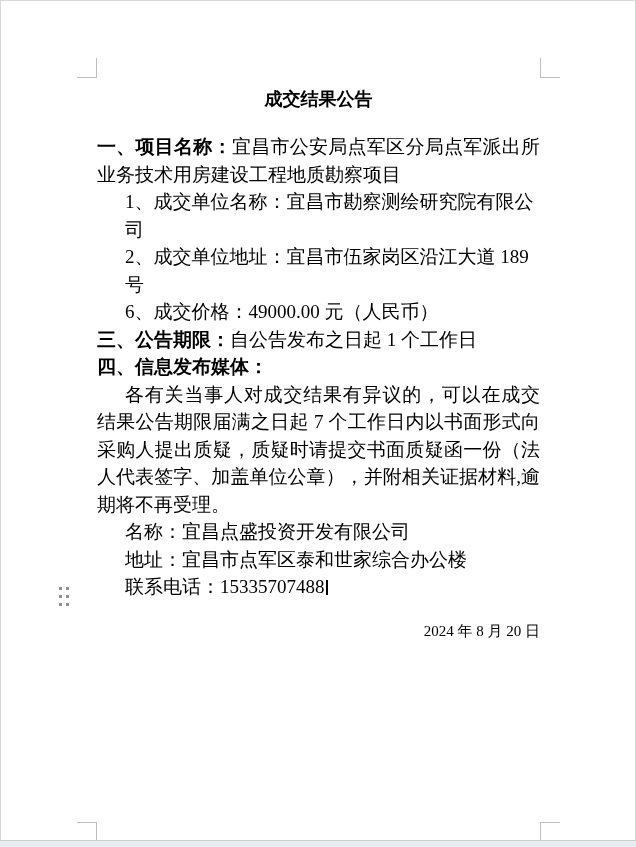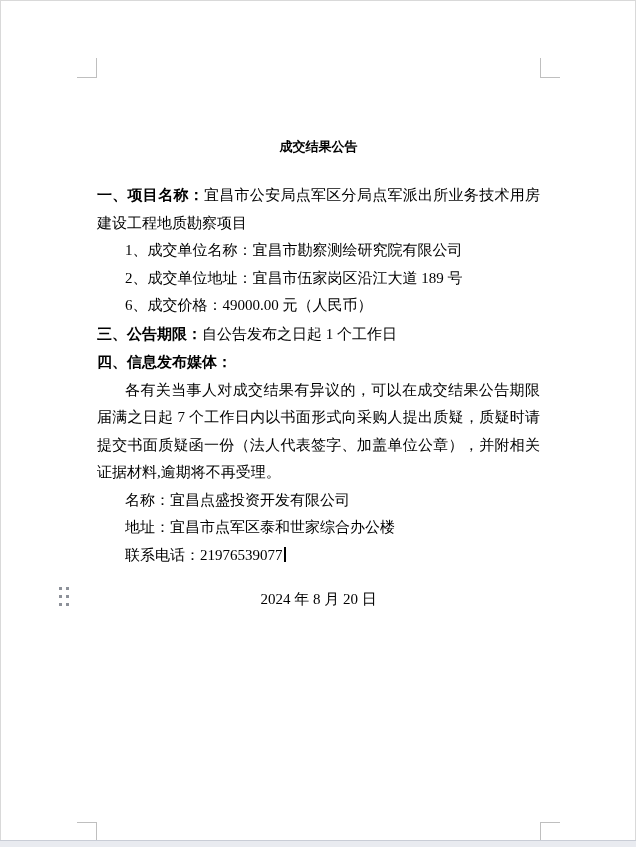--- a/index.html
+++ b/index.html
@@ -31,32 +31,32 @@
     position:absolute; left:59px; top:587px;
     display:grid; grid-template-columns:repeat(2,3px);
     grid-auto-rows:3px; gap:5px 4px;
   }
   .drag-handle i { display:block; width:3px; height:3px; background:#8d9199; }
 
   .content { position:absolute; left:97px; top:86px; width:443px; }
 
   .title {
     font-family:"Liberation Sans","DejaVu Sans",sans-serif;
-    font-weight:bold; font-size:13px; line-height:26px;
-    text-align:center; margin-bottom:21px;margin-top:48px;
+    font-weight:bold; font-size:18px; line-height:26px;
+    text-align:center; margin-bottom:21px;
   }
-  .p { font-size:15px; line-height:27.5px; }
+  .p { font-size:19px; line-height:27.5px; }
   .just { text-align:justify; }
   .lbl {
     font-family:"Liberation Sans","DejaVu Sans",sans-serif;
     font-weight:bold;
   }
   .item { padding-left:28px; }
   .body-ind { text-indent:28px; }
-  .date-line { font-size:15px; line-height:27.5px; text-align:center; margin-top:17px; }
+  .date-line { font-size:15px; line-height:27.5px; text-align:right; margin-top:17px; }
   .caret {
     display:inline-block; width:2px; height:15px;
     background:#000; vertical-align:-2px; margin-left:1px;
   }
 </style>
 </head>
 <body>
 
 <div class="page-border"></div>
 
@@ -95,20 +95,20 @@
     <span class="lbl">四、信息发布媒体：</span>
   </p>
 
   <p class="p just body-ind">各有关当事人对成交结果有异议的，可以在成交结果公告期限届满之日起 7 个工作日内以书面形式向采购人提出质疑，质疑时请提交书面质疑函一份（法人代表签字、加盖单位公章），并附相关证据材料,逾期将不再受理。</p>
 
 
 
   <p class="p item">名称：宜昌点盛投资开发有限公司</p>
   <p class="p item">地址：宜昌市点军区泰和世家综合办公楼</p>
   <p class="p item">
-    <span>联系电话：21976539077</span><span class="caret"></span>
+    <span>联系电话：15335707488</span><span class="caret"></span>
   </p>
 
   <p class="date-line">2024 年 8 月 20 日</p>
 
 </div>
 
 <div class="bottom-strip"></div>
 
 </body></html>

